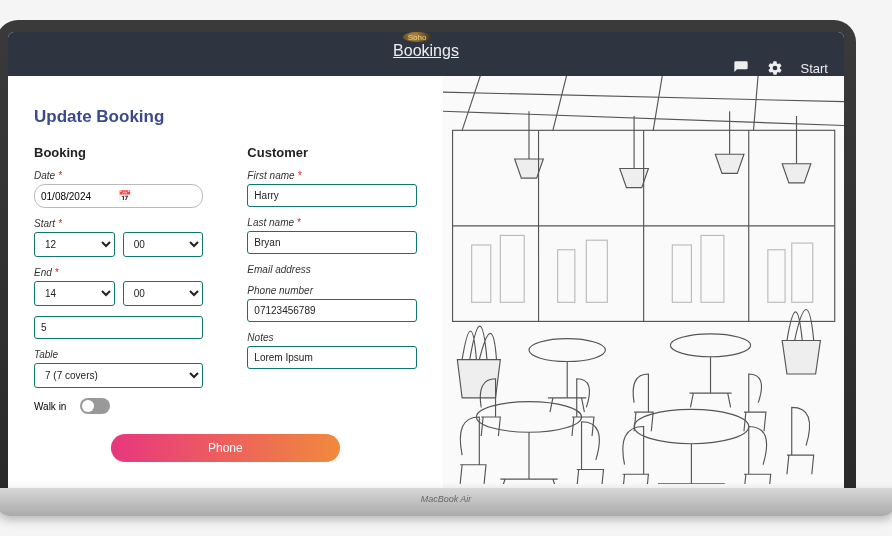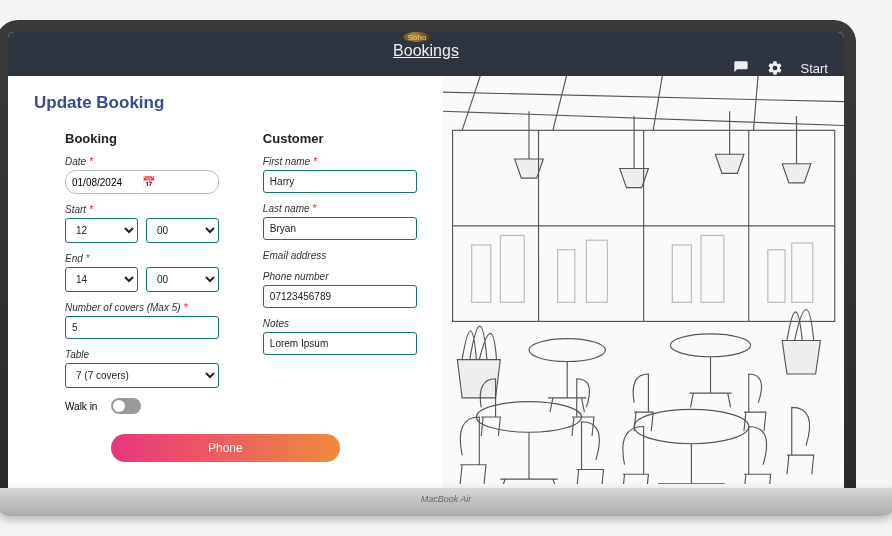--- a/index.html
+++ b/index.html
@@ -93,21 +93,20 @@
 }
 .page-title {
   font-size: 17px;
   font-weight: 700;
   color: #3a4a8a;
   margin-bottom: 18px;
 }
 .columns {
   display: flex;
   gap: 44px;
-  margin-left: 31px;
 }
 .col { flex: 1; }
 .section-head {
   font-size: 13px;
   font-weight: 700;
   margin-bottom: 10px;
   color: #222;
 }
 .field { margin-bottom: 10px; }
 .field label {
@@ -239,21 +238,20 @@
 
             <div class="field">
               <label><span>End</span> <span class="req">*</span></label>
               <div class="time-row">
                 <select><option>14</option></select>
                 <select><option>00</option></select>
               </div>
             </div>
 
             <div class="field">
-              <label><span>Number of covers (Max 5)</span> <span class="req">*</span></label>
               <input type="text" value="5" style="">
             </div>
 
             <div class="field">
               <label>Table</label>
               <select><option>7 (7 covers)</option></select>
             </div>
 
             <div class="toggle-row">
               <span>Walk in</span>

